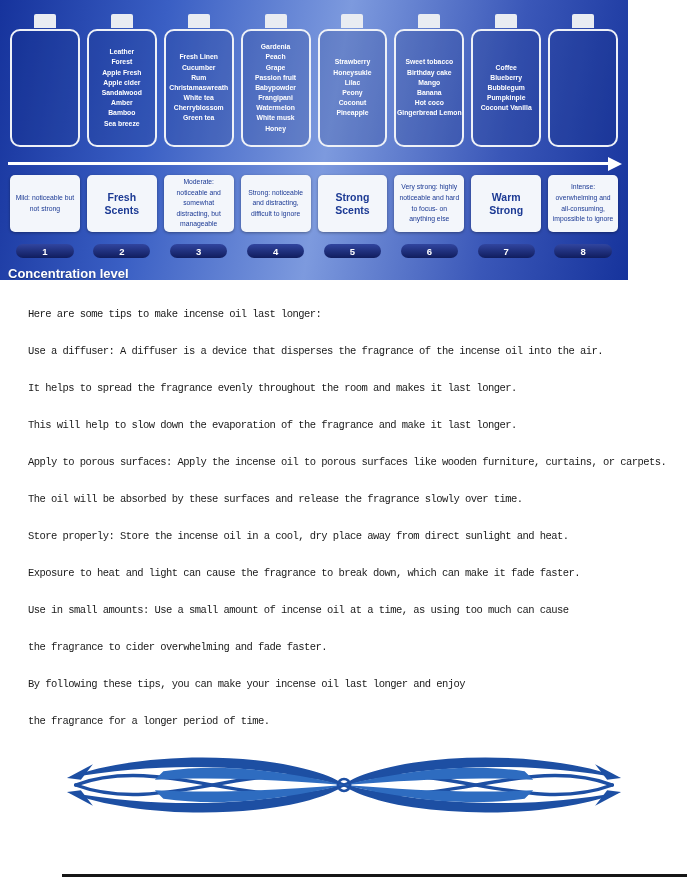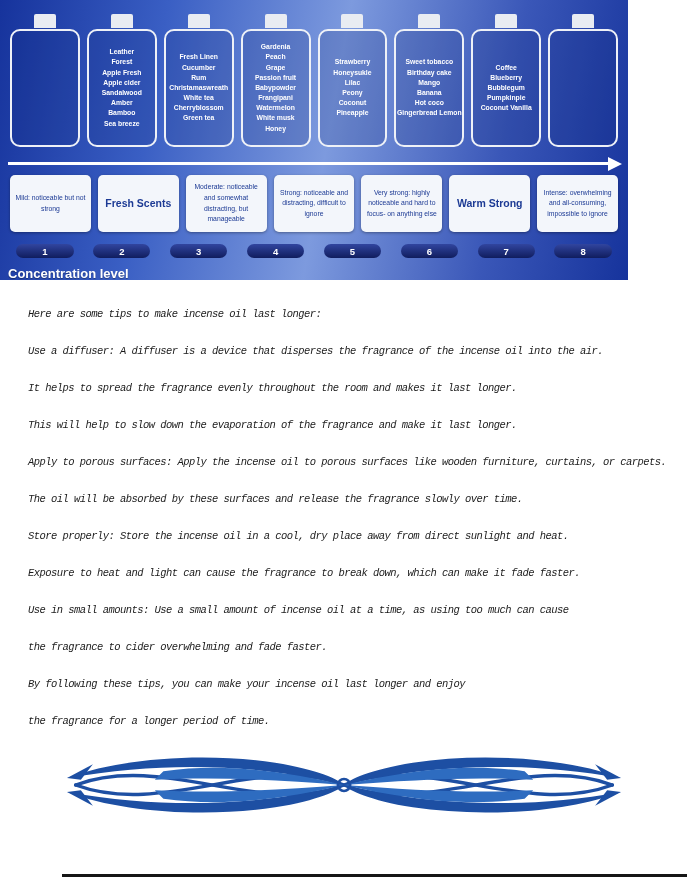--- a/index.html
+++ b/index.html
@@ -36,21 +36,21 @@
     background:linear-gradient(#31459f 0%, #101d5e 100%);
     color:#ffffff; font-size:9.5px; font-weight:bold;
     display:flex; align-items:center; justify-content:center; }
 
   .banner-caption { color:#ffffff; font-weight:bold; font-size:13px; padding:8px 0 0 8px;
     text-shadow:0 1px 1px rgba(0,0,0,0.35); }
 
   
   .tips { padding:16px 8px 0 28px; font-family:"Liberation Mono","DejaVu Sans Mono",monospace;
     font-size:10.5px; letter-spacing:-0.55px; color:#1a1a1a; }
-  .tip-line { height:37px; line-height:37px; white-space:nowrap;font-style:italic; }
+  .tip-line { height:37px; line-height:37px; white-space:nowrap; }
 
   
   .flourish { width:687px; text-align:center; margin-top:2px; }
   .bottom-rule { position:absolute; bottom:2px; left:62px; right:0; height:3px; background:#161616; }
 </style>
 </head>
 <body>
 
 <div class="banner">
 
@@ -127,20 +127,21 @@
   <div class="arrow-row">
     <div class="arrow-line"></div>
     <div class="arrow-head"></div>
   </div>
 
   <div class="levels-row">
     <div class="level-box">Mild: noticeable but not strong</div>
     <div class="level-box emph">Fresh Scents</div>
     <div class="level-box">Moderate: noticeable and somewhat distracting, but manageable</div>
     <div class="level-box">Strong: noticeable and distracting, difficult to ignore</div>
+    <div class="level-box emph">Strong Scents</div>
     <div class="level-box">Very strong: highly noticeable and hard to focus- on anything else</div>
     <div class="level-box emph">Warm Strong</div>
     <div class="level-box">Intense: overwhelming and all-consuming, impossible to ignore</div>
   </div>
 
   <div class="pills-row">
     <div class="pill-slot">
         <div class="pill">1</div>
       </div>
     <div class="pill-slot">

